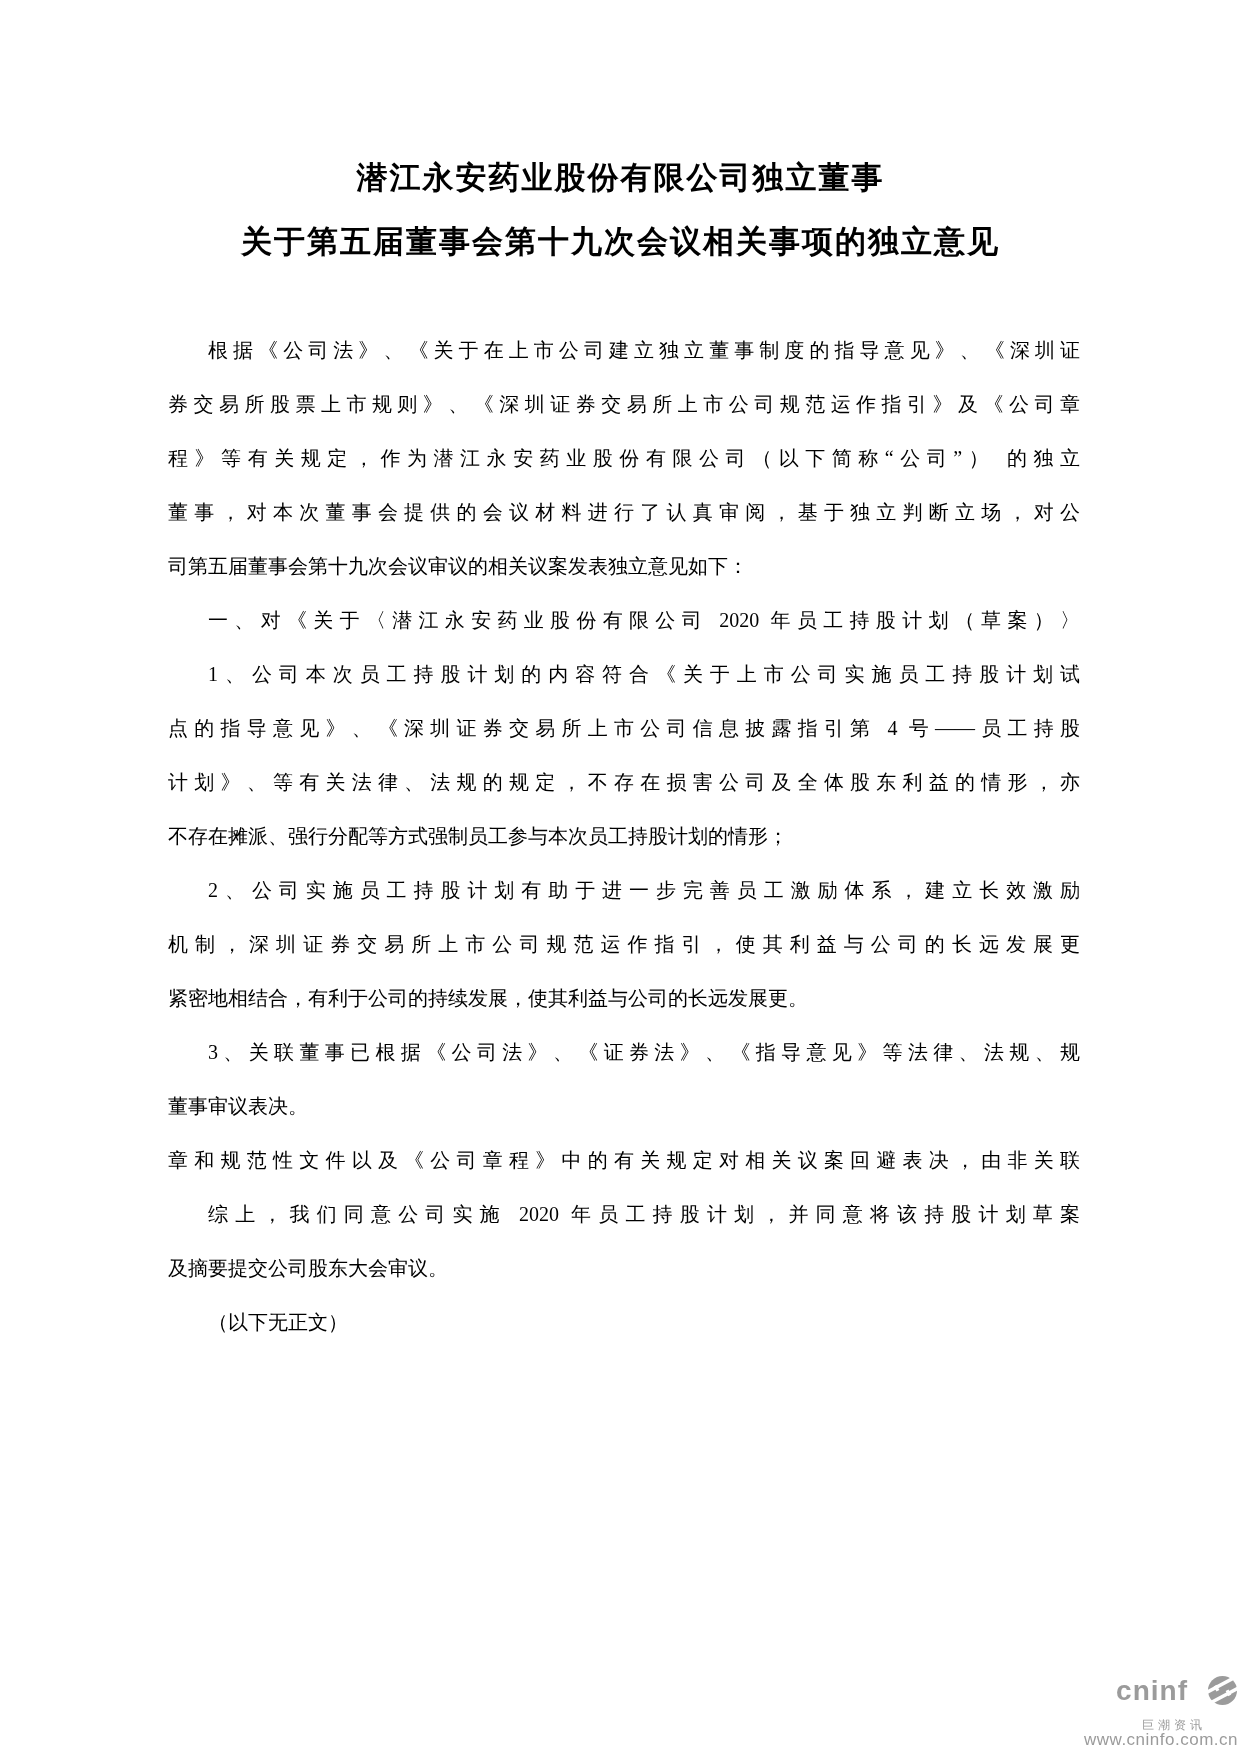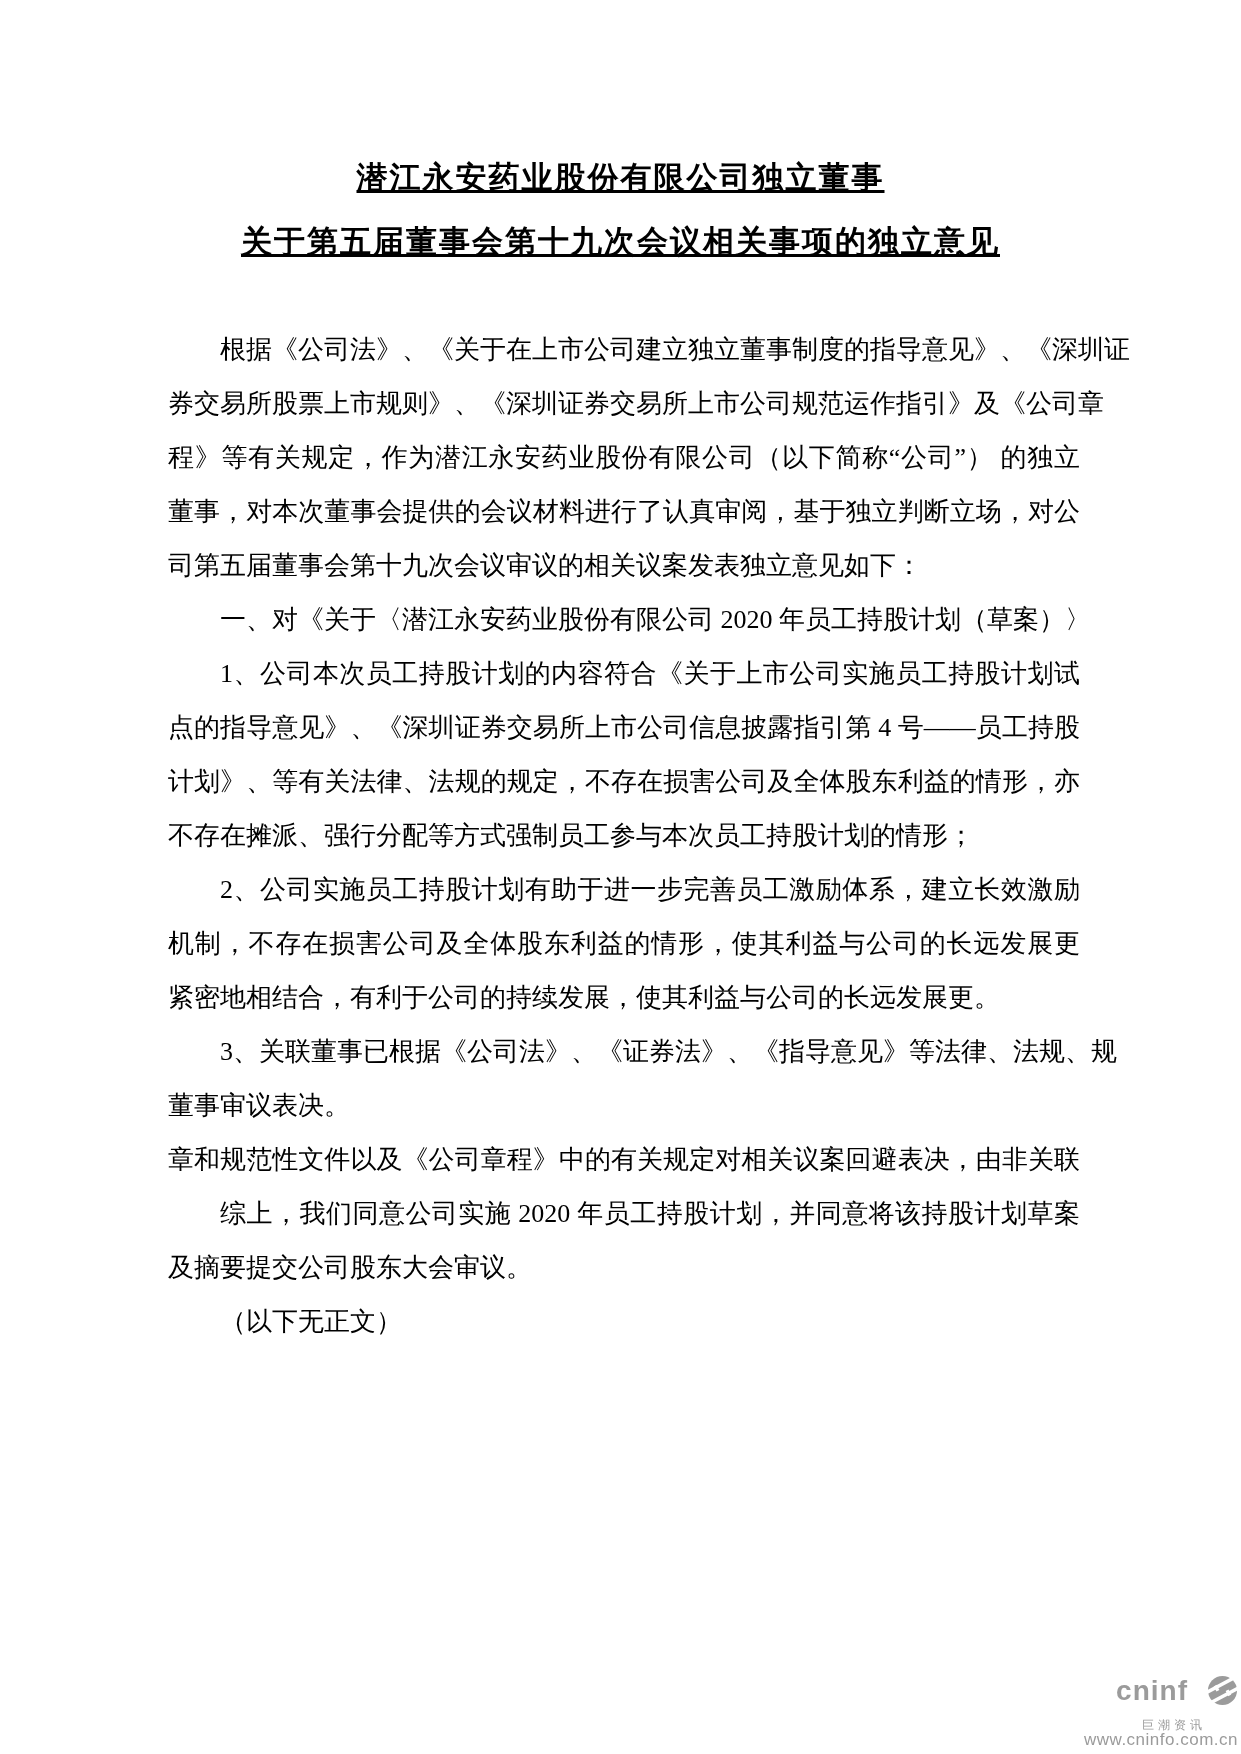--- a/index.html
+++ b/index.html
@@ -24,28 +24,27 @@
     text-align: center;
     font-family: "Liberation Sans", "DejaVu Sans", sans-serif;
     font-weight: bold;
     font-size: 31px;
     color: #000000;
   }
   .title-line {
     line-height: 64px;
     letter-spacing: 2px;
     white-space: nowrap;
-    text-decoration: underline;
   }
   .doc-body {
     position: absolute;
     top: 323px;
     left: 168px;
     width: 912px;
-    font-size: 26px;
+    font-size: 20px;
     color: #000000;
   }
   .body-line {
     height: 54px;
     line-height: 54px;
     white-space: nowrap;
     text-align: left;
     overflow: visible;
   }
   .body-line.indent {
@@ -108,21 +107,21 @@
       <div class="body-line fill">券交易所股票上市规则》、《深圳证券交易所上市公司规范运作指引》及《公司章</div>
       <div class="body-line fill">程》等有关规定，作为潜江永安药业股份有限公司（以下简称“公司”） 的独立</div>
       <div class="body-line fill">董事，对本次董事会提供的会议材料进行了认真审阅，基于独立判断立场，对公</div>
       <div class="body-line">司第五届董事会第十九次会议审议的相关议案发表独立意见如下：</div>
       <div class="body-line indent fill">一、对《关于〈潜江永安药业股份有限公司 2020 年员工持股计划（草案）〉</div>
       <div class="body-line indent fill">1、公司本次员工持股计划的内容符合《关于上市公司实施员工持股计划试</div>
       <div class="body-line fill">点的指导意见》、《深圳证券交易所上市公司信息披露指引第 4 号——员工持股</div>
       <div class="body-line fill">计划》、等有关法律、法规的规定，不存在损害公司及全体股东利益的情形，亦</div>
       <div class="body-line">不存在摊派、强行分配等方式强制员工参与本次员工持股计划的情形；</div>
       <div class="body-line indent fill">2、公司实施员工持股计划有助于进一步完善员工激励体系，建立长效激励</div>
-      <div class="body-line fill">机制，不存在损害公司及全体股东利益的情形，使其利益与公司的长远发展更</div>
+      <div class="body-line fill">机制，深圳证券交易所上市公司规范运作指引，使其利益与公司的长远发展更</div>
       <div class="body-line">紧密地相结合，有利于公司的持续发展，使其利益与公司的长远发展更。</div>
       <div class="body-line indent fill">3、关联董事已根据《公司法》、《证券法》、《指导意见》等法律、法规、规</div>
       <div class="body-line">董事审议表决。</div>
       <div class="body-line fill">章和规范性文件以及《公司章程》中的有关规定对相关议案回避表决，由非关联</div>
       <div class="body-line indent fill">综上，我们同意公司实施 2020 年员工持股计划，并同意将该持股计划草案</div>
       <div class="body-line">及摘要提交公司股东大会审议。</div>
       <div class="body-line indent">（以下无正文）</div>
     </div>
 
   <div class="watermark" style="color: rgb(155, 155, 155);">

